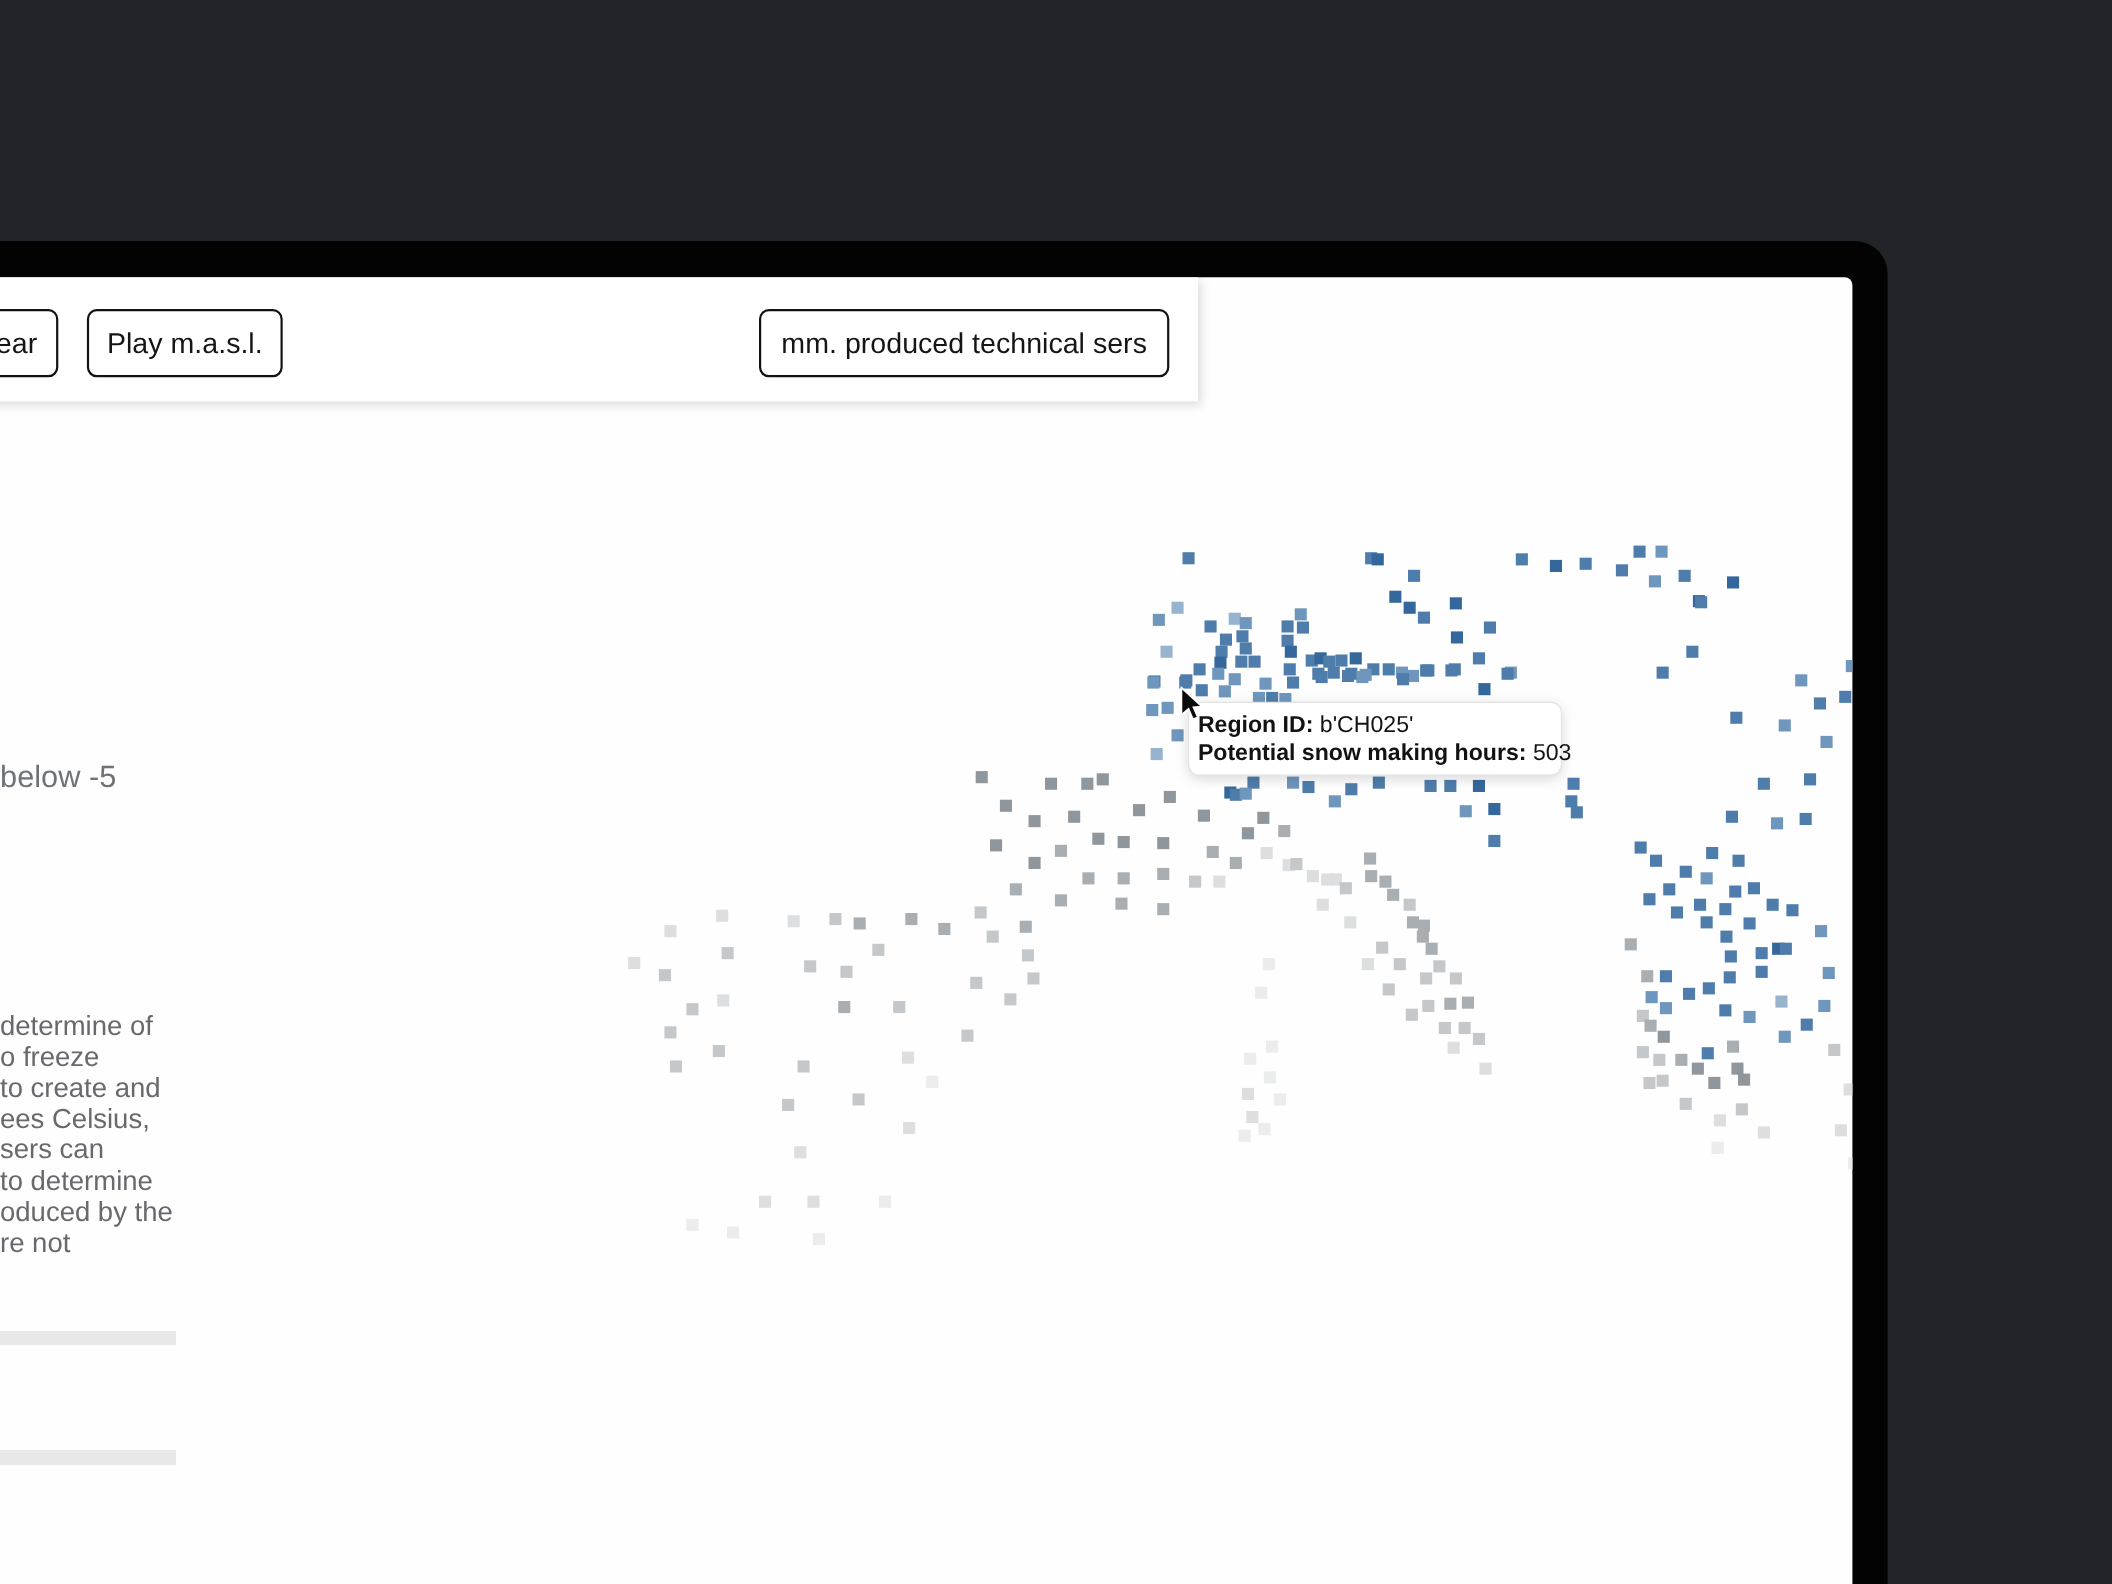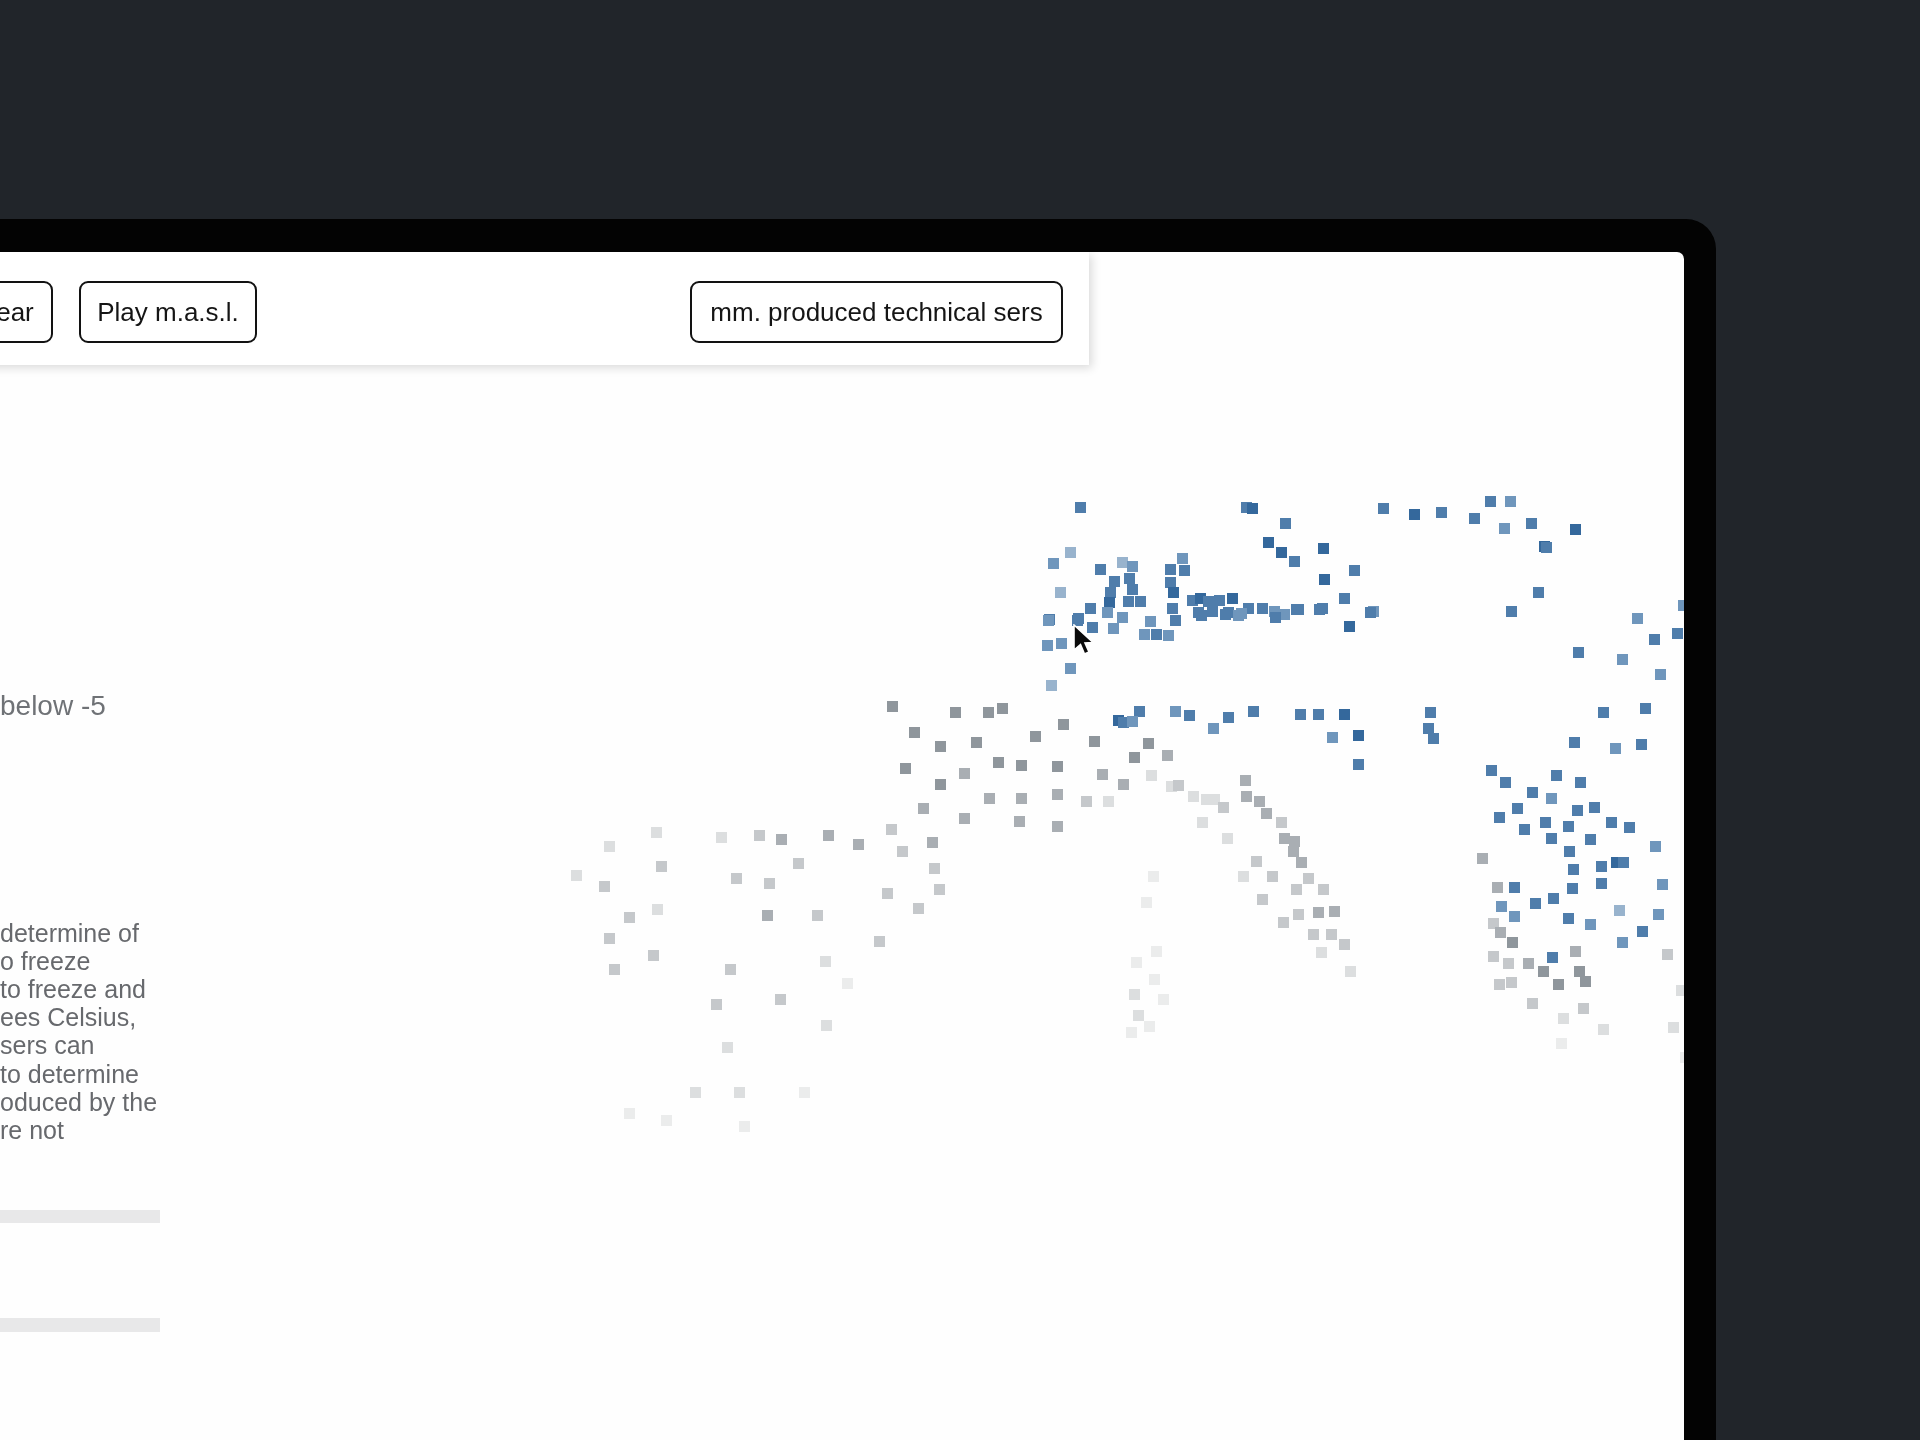--- a/index.html
+++ b/index.html
@@ -371,25 +371,29 @@
 
     <div class="toolbar"></div>
     <button class="btn btn1">ear</button>
     <button class="btn btn2">Play m.a.s.l.</button>
     <button class="btn btn4">mm. produced technical sers</button>
 
     <div class="below-label">below -5</div>
 
     <div class="paragraph">
       
-    <span>determine of</span><span>o freeze</span><span>to freeze and</span><span>ees Celsius,</span><span>sers can</span><span>to determine</span><span>oduced by the</span><span>re not</span></div>
+    <span>determine of</span><span>o freeze</span><span>to create and</span><span>ees Celsius,</span><span>sers can</span><span>to determine</span><span>oduced by the</span><span>re not</span></div>
 
     <div class="legend-bar b1"></div>
     <div class="legend-bar b2"></div>
 
+    <div class="tooltip">
+      <div><b>Region ID:</b><span> b'CH025'</span></div>
+      <div><b>Potential snow making hours:</b><span> 503</span></div>
+    </div>
 
     <div class="cursor">
       <svg width="24" height="34" viewBox="0 0 24 34">
         <path d="M2 1 L2 26 L8.5 20.5 L12.5 30 L17 28 L13 19 L21 18.5 Z" fill="#0a0a0a" stroke="#ffffff" stroke-width="1.6"></path>
       </svg>
     </div>
 
   </div>
 </div>
 

